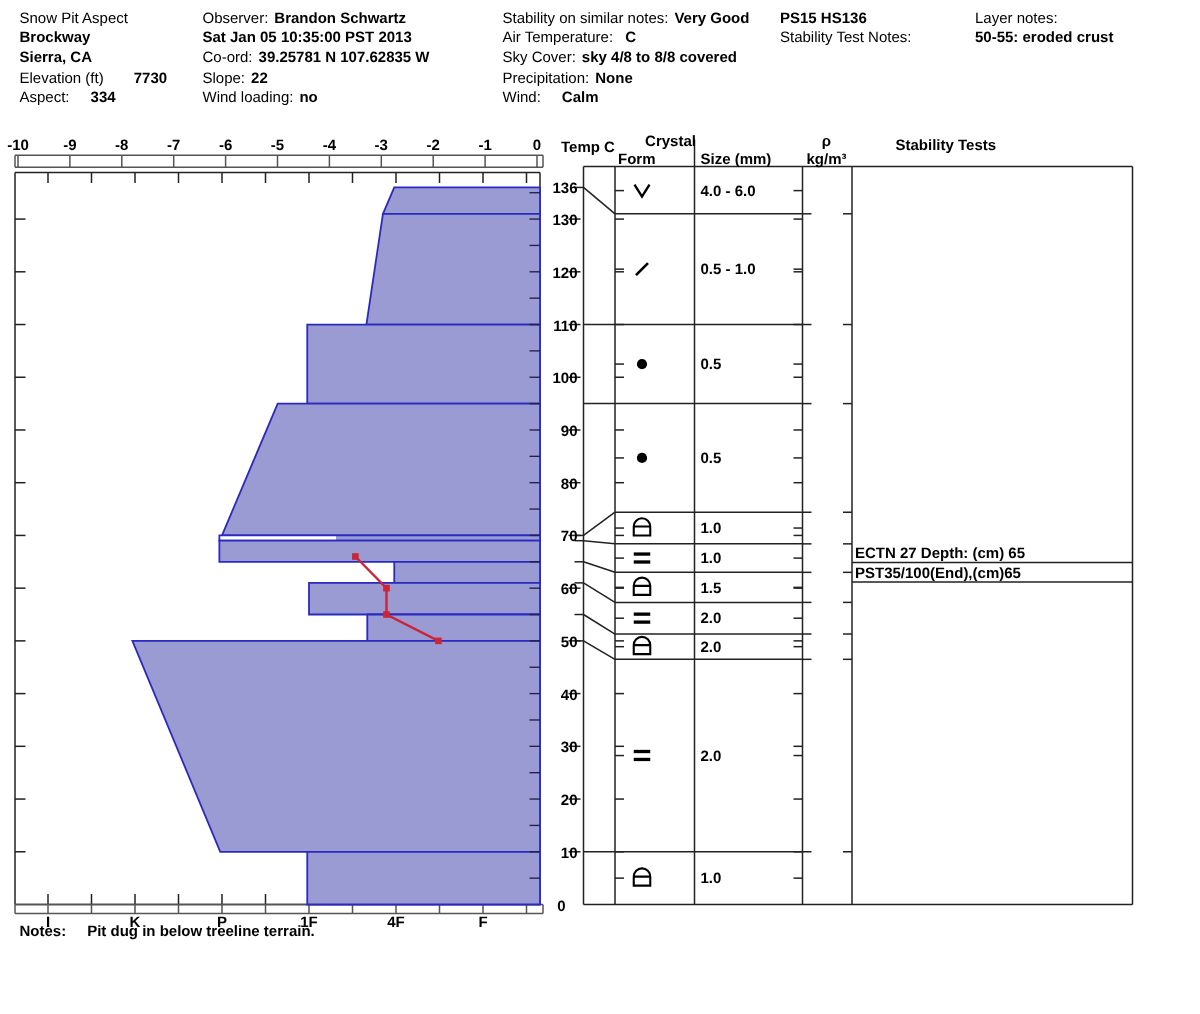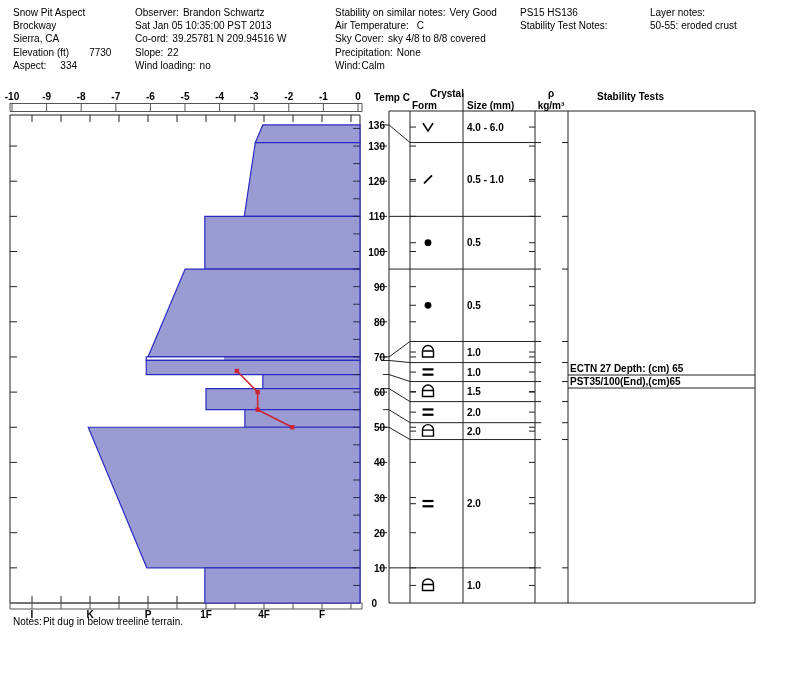--- a/index.html
+++ b/index.html
@@ -1,21 +1,21 @@
 <!DOCTYPE html>
 <html><head>
 <meta charset="utf-8">
 <style>
   html,body{margin:0;padding:0;background:#fff;}
   .page{position:relative;width:800px;height:676px;background:#ffffff;overflow:hidden;
         font-family:"Liberation Sans",sans-serif;font-size:10px;color:#000;}
   .hline{position:absolute;white-space:nowrap;line-height:11px;}
   .lb{font-weight:normal;}
-  .vl{font-weight:normal;}
-  .m4{margin-left:4px;} .m6{margin-left:1px;} .m8{margin-left:8px;} .m10{margin-left:20px;} .m14{margin-left:14px;}
+  .vl{font-weight:bold;}
+  .m4{margin-left:4px;} .m6{margin-left:14px;} .m8{margin-left:8px;} .m10{margin-left:20px;} .m14{margin-left:14px;}
   svg{position:absolute;left:0;top:0;}
 </style>
 </head>
 <body>
 
 <div class="page">
 
   <svg id="chart" viewBox="0 0 800 676" width="800" height="676">
     <g id="chart-generated">
         <line x1="10" y1="103.5" x2="362" y2="103.5" stroke="#555555" stroke-width="1"></line>
@@ -328,21 +328,21 @@
   </div>
   <div class="hline" style="left:13px;top:60px">
     <span class="lb">Aspect:</span><span class="vl m14">334</span>
   </div>
 
   <div class="hline" style="left:135px;top:7px">
     <span class="lb">Observer:</span><span class="vl m4">Brandon Schwartz</span>
   </div>
   <div class="hline vl" style="left:135px;top:20px">Sat Jan 05 10:35:00 PST 2013</div>
   <div class="hline" style="left:135px;top:33px">
-    <span class="lb">Co-ord:</span><span class="vl m4">39.25781 N 209.94516 W</span>
+    <span class="lb">Co-ord:</span><span class="vl m4">39.25781 N 107.62835 W</span>
   </div>
   <div class="hline" style="left:135px;top:47px">
     <span class="lb">Slope:</span><span class="vl m4">22</span>
   </div>
   <div class="hline" style="left:135px;top:60px">
     <span class="lb">Wind loading:</span><span class="vl m4">no</span>
   </div>
 
   <div class="hline" style="left:335px;top:7px">
     <span class="lb">Stability on similar notes:</span><span class="vl m4">Very Good</span>

